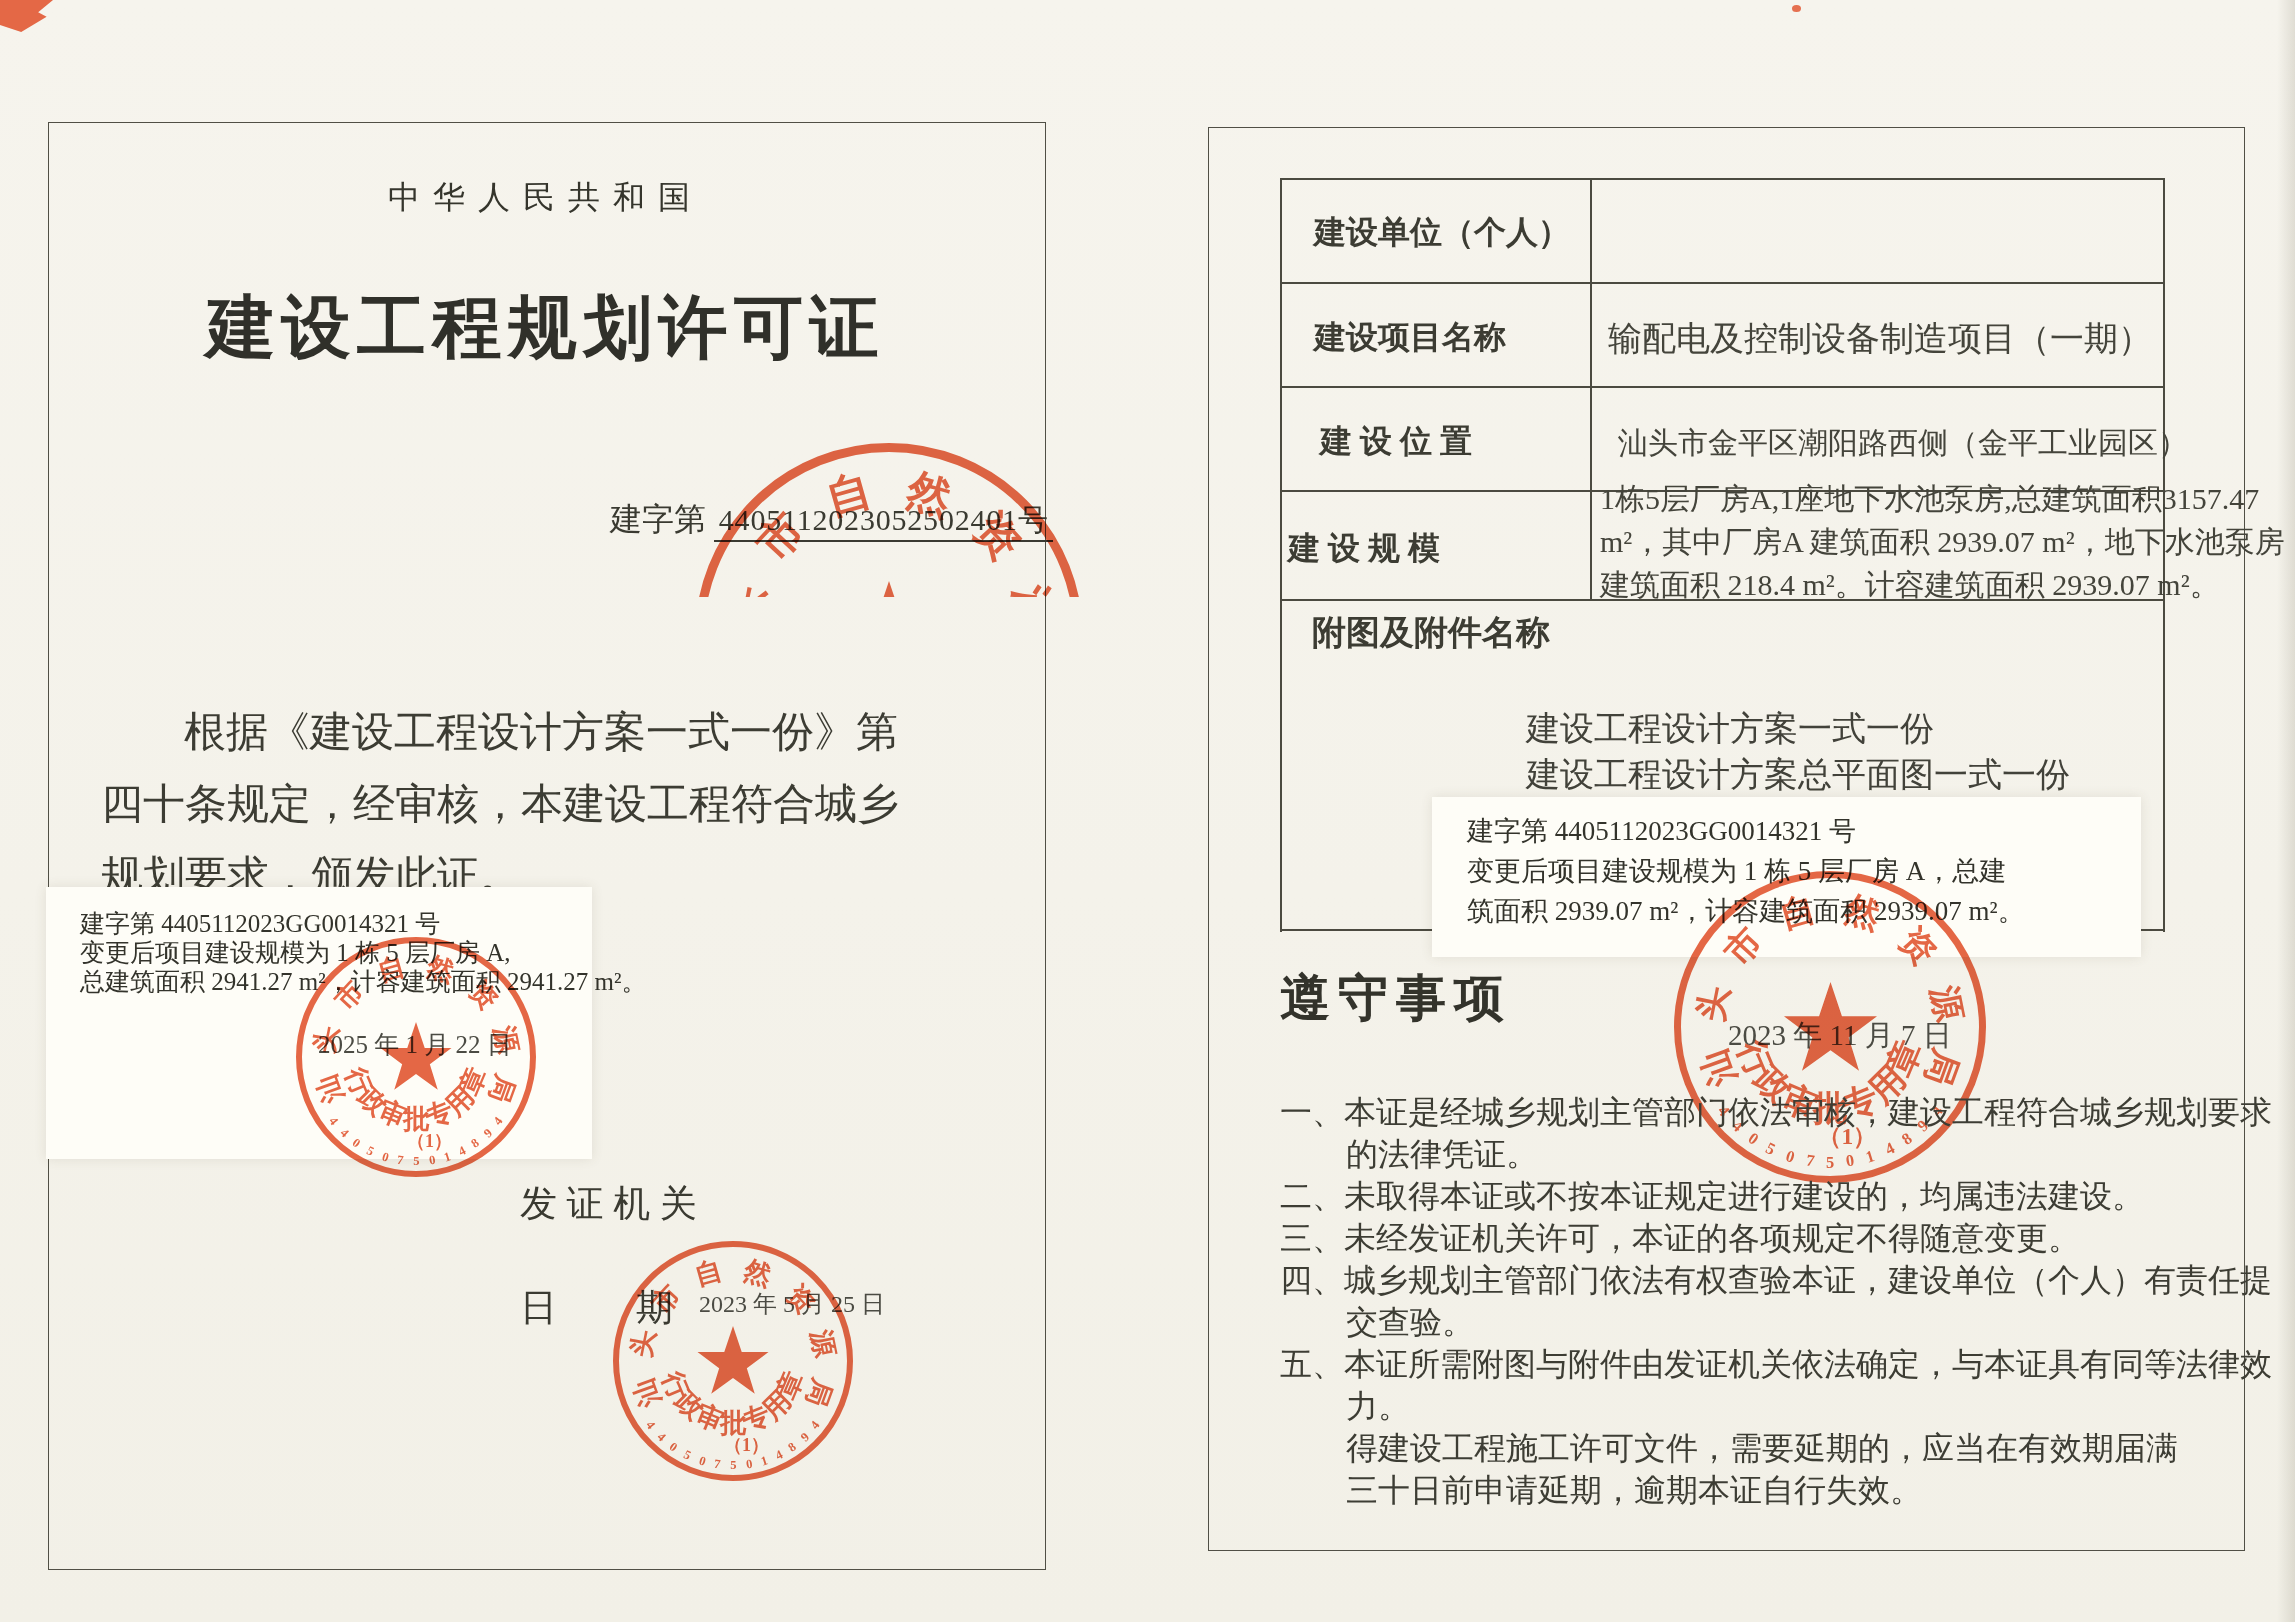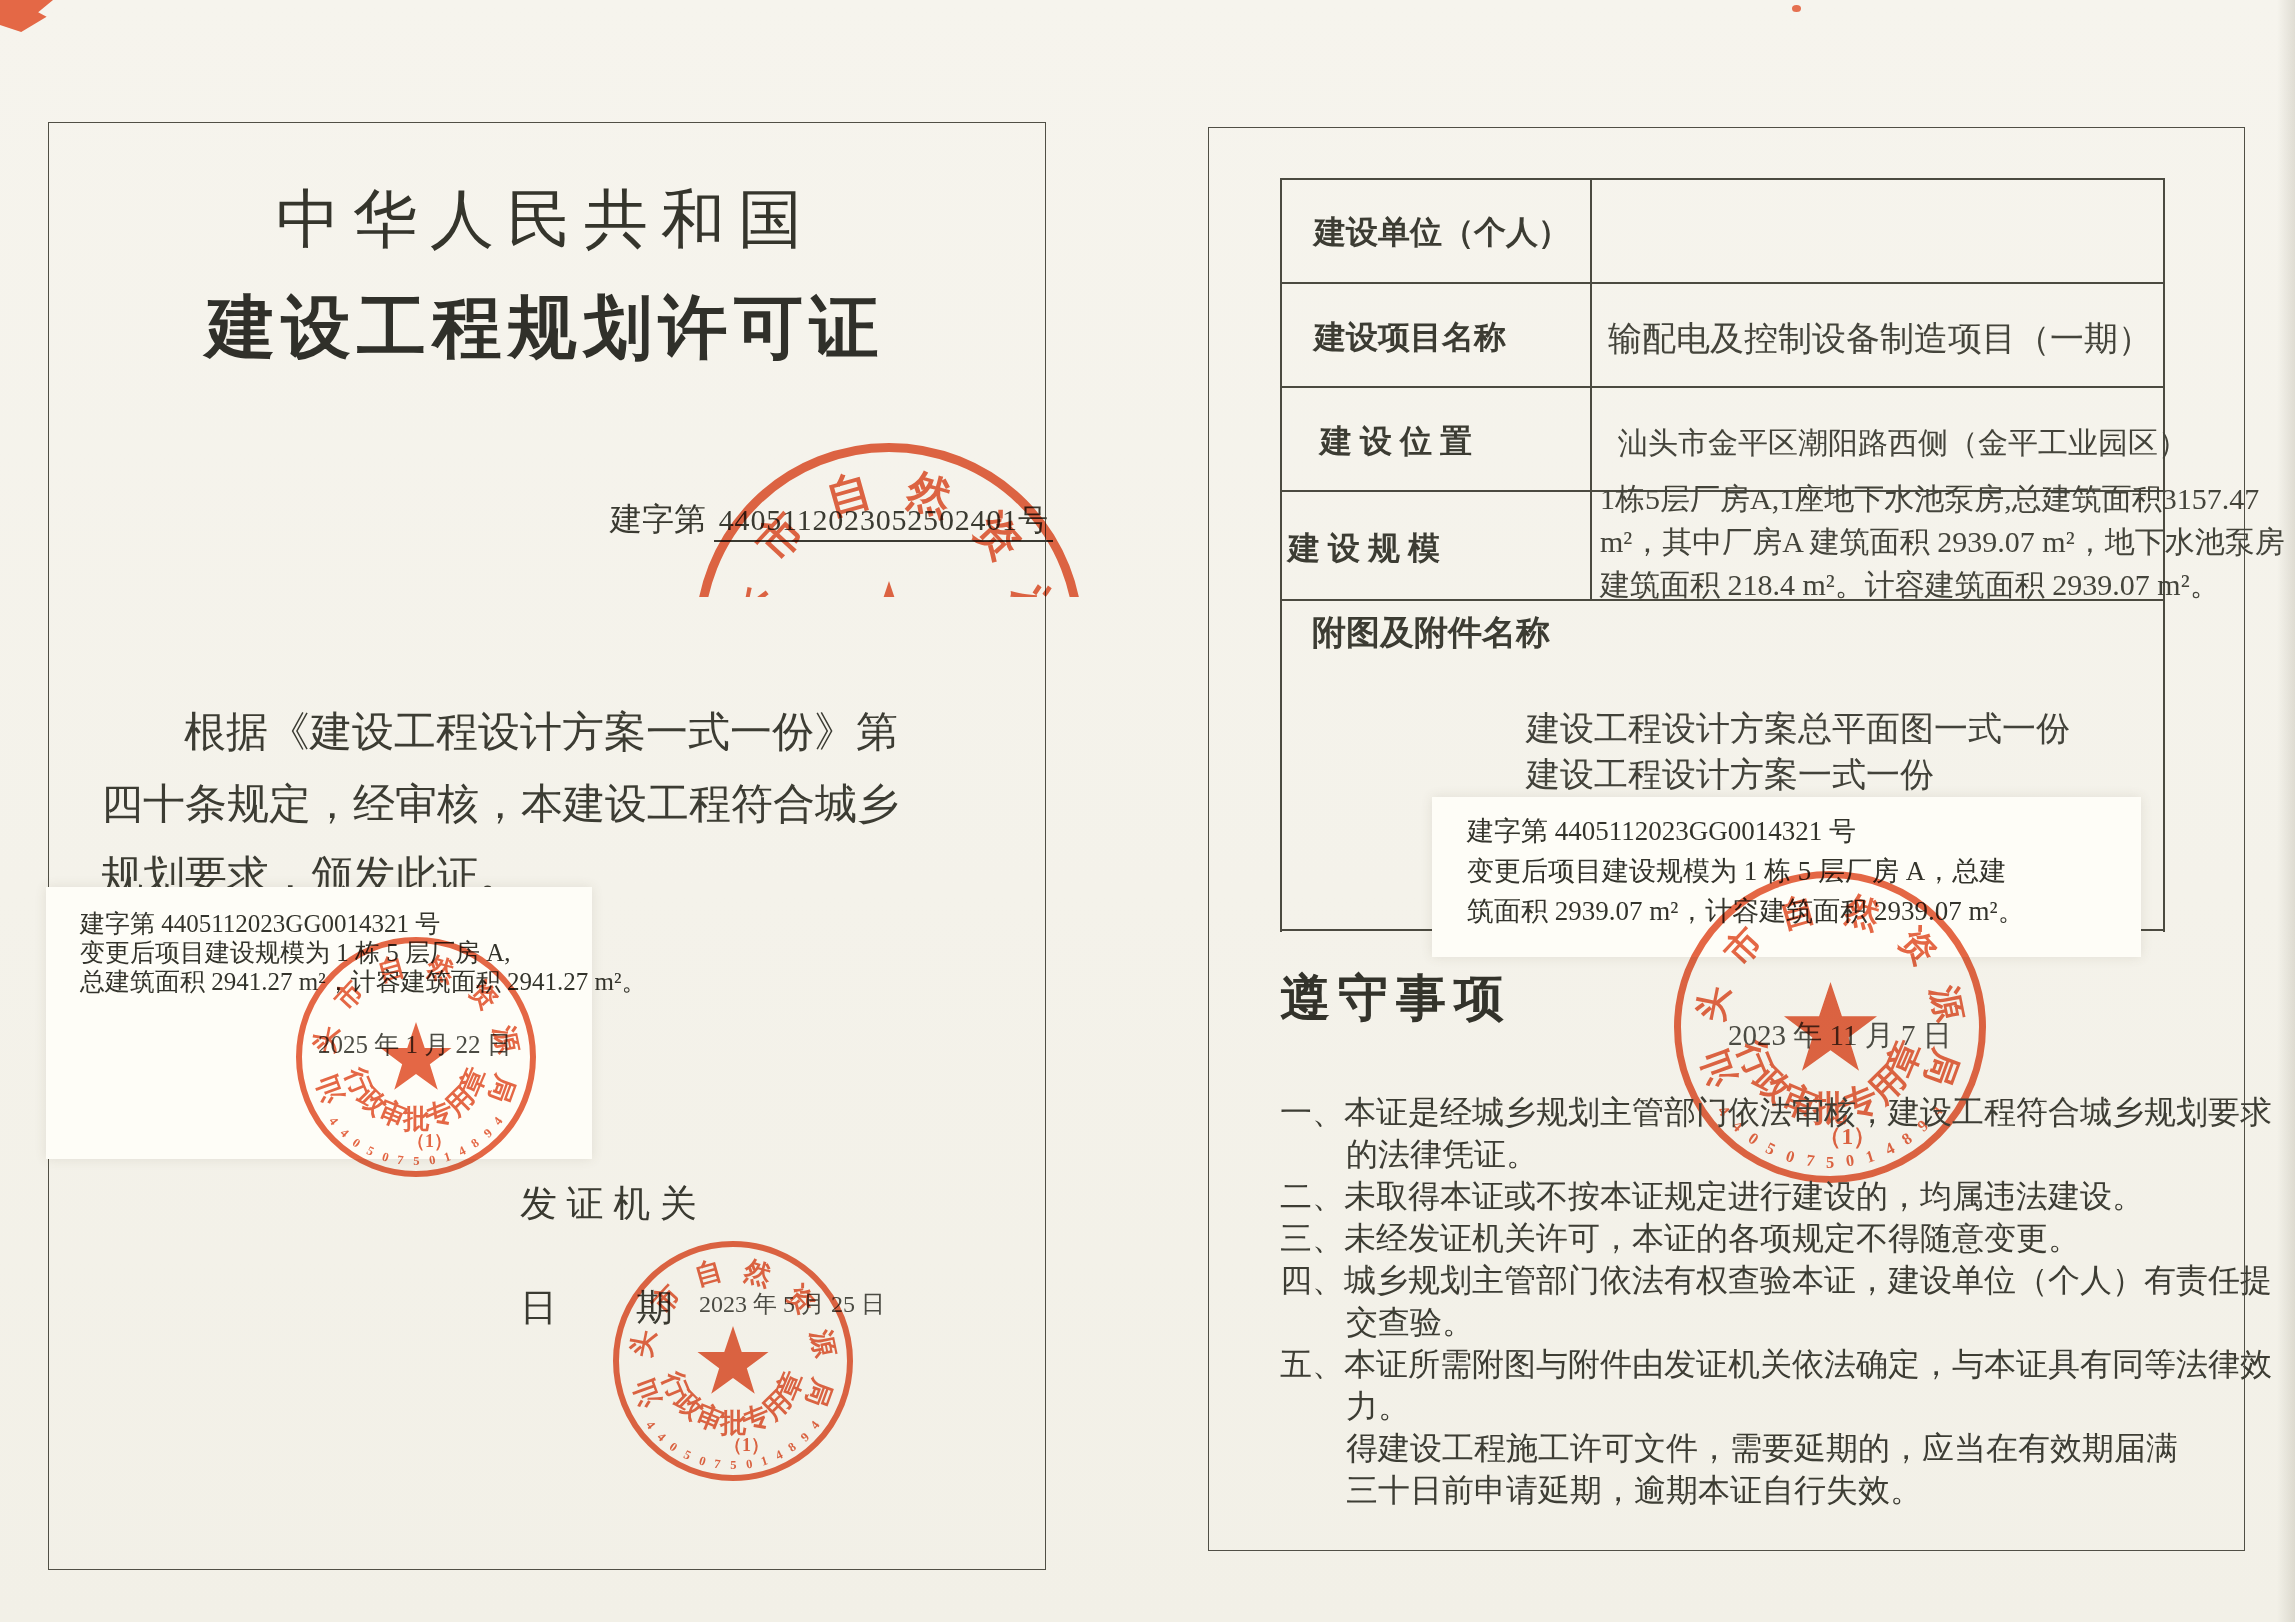--- a/index.html
+++ b/index.html
@@ -4,21 +4,21 @@
 <style>
   html,body{margin:0;padding:0;background:#e8e6de;}
   #canvas{position:relative;width:2295px;height:1623px;overflow:hidden;
     background:linear-gradient(180deg,#f6f4ed 0%,#f4f2ea 55%,#f2f0e7 100%);
     font-family:"Liberation Serif","DejaVu Serif",serif;color:#3b3b32;}
   .abs{position:absolute;}
   .page{position:absolute;border:1.6px solid #504f45;}
   .tl-mark{position:absolute;left:0;top:0;width:53px;height:32px;background:#e14f28;opacity:.85;
     clip-path:polygon(0 0,100% 0,72% 38%,88% 52%,40% 100%,0 78%);}
   .tr-dot{position:absolute;left:1792px;top:4.8px;width:8.8px;height:7.2px;background:#e14f28;border-radius:50%;opacity:.8;}
-  .title1{font-size:64px;letter-spacing:13px;color:#35352c;text-align:center;width:993px;}
+  .title1{font-size:32px;letter-spacing:13px;color:#35352c;text-align:center;width:993px;}
   .title2{font-size:69px;font-weight:600;letter-spacing:6.4px;color:#30302a;text-align:center;width:993px;}
   .permitline{font-size:32px;color:#3a3a31;white-space:nowrap;}
   .permitline .num{font-size:30px;border-bottom:2.4px solid #3a3a31;padding:0 4.8px 4px 4.8px;letter-spacing:0.8px;}
   .bodytext{width:913px;font-size:42px;line-height:72px;color:#3c3c33;}
   .bodytext div:first-child{text-indent:83px;}
   .note{position:absolute;background:#fefdf7;box-shadow:0 0 11.2px rgba(90,85,60,.12);}
   .notetext{font-size:25px;line-height:29px;color:#33332b;white-space:nowrap;}
   .notetext2{font-size:27px;line-height:32px;color:#33332b;white-space:nowrap;}
   .typed{color:#4b4b43;}
   .issuer{font-size:37px;letter-spacing:9.6px;color:#3a3a31;}
@@ -184,22 +184,22 @@
 
   <div class="cell-label" style="left:1288px;top:527px;">建  设  规  模</div>
   <div class="scale-lines" style="left:1600px;top:477px;">
     <div>1栋5层厂房A,1座地下水池泵房,总建筑面积3157.47</div>
     <div>m²，其中厂房A 建筑面积 2939.07 m²，地下水池泵房</div>
     <div>建筑面积 218.4 m²。计容建筑面积 2939.07 m²。</div>
   </div>
 
   <div class="cell-label" style="left:1312px;top:610px;font-size:34px;">附图及附件名称</div>
   <div class="attach" style="left:1526px;top:706px;">
+    <div>建设工程设计方案一式一份</div>
     <div>建设工程设计方案总平面图一式一份</div>
-    <div>建设工程设计方案一式一份</div>
     <div>建设工程规划许可意见表一式二份</div>
   </div>
 
   <div class="note" style="left:1432px;top:797px;width:709px;height:160px;">
     <div class="abs notetext2" style="left:35px;top:17.6px;">建字第 4405112023GG0014321 号</div>
     <div class="abs notetext2" style="left:35px;top:58px;">变更后项目建设规模为 1 栋 5 层厂房 A，总建</div>
     <div class="abs notetext2" style="left:35px;top:98px;">筑面积 2939.07 m²，计容建筑面积 2939.07 m²。</div>
   </div>
   <div class="abs typeddate" style="left:1728px;top:1016px;">2023 年 11 月 7 日</div>
 

